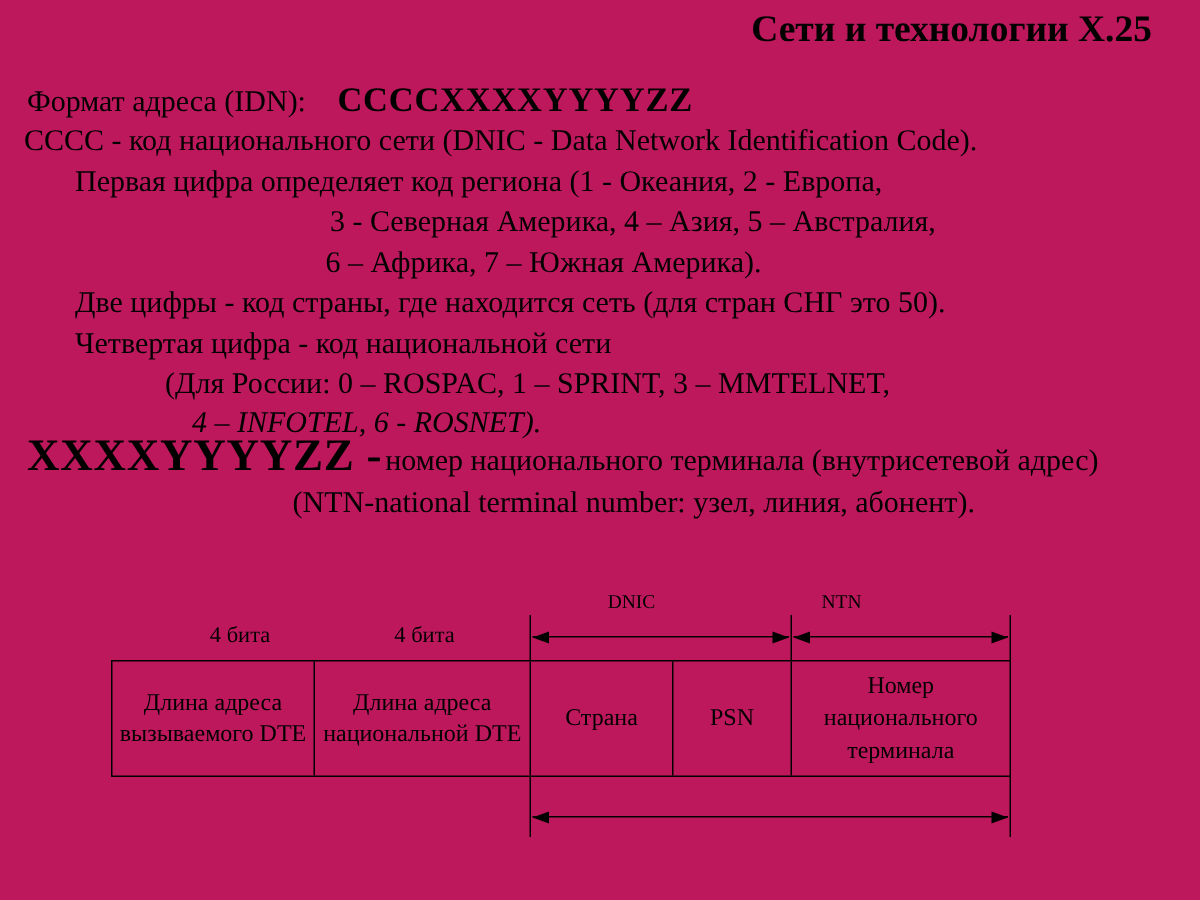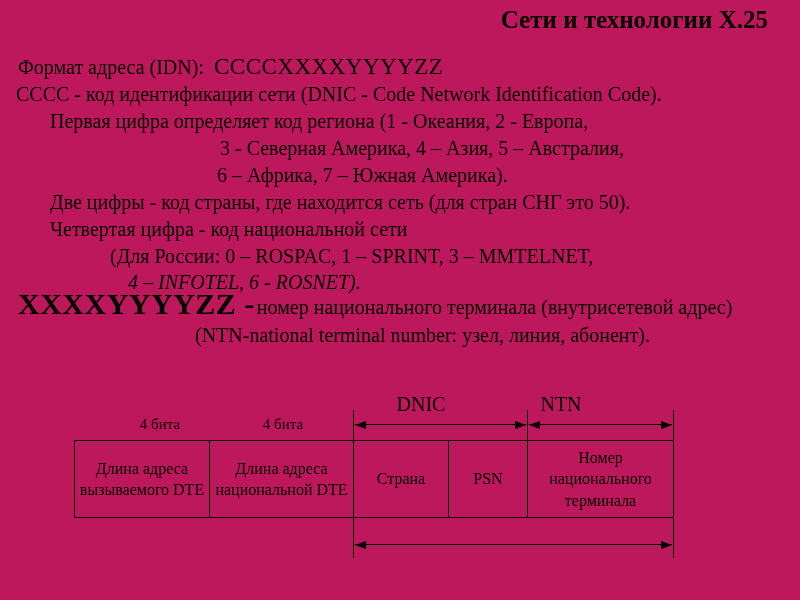--- a/index.html
+++ b/index.html
@@ -18,38 +18,38 @@
   .l2  { top:81px;  left:16px; }
   .l3  { top:108px; left:50px; }
   .l4  { top:135px; left:220px; }
   .l5  { top:162px; left:217px; }
   .l6  { top:189px; left:50px; }
   .l7  { top:216px; left:50px; }
   .l8  { top:243px; left:110px; }
   .l9  { top:269px; left:128px;font-style:italic; }
   .l10 { top:291px; left:18px; }
   .l11 { top:322px; left:195px; }
-  .code-big { font-weight:normal; font-size:23px; letter-spacing:0.5px; margin-left:10px; }
+  .code-big { font-weight:bold; font-size:23px; letter-spacing:0.5px; margin-left:21px; }
   .code-x   { font-weight:bold; font-size:30px; letter-spacing:0.5px; margin-right:2px; }
 
   
   .boxes {
     position:absolute; left:74px; top:440px; width:600px; height:78px;
     display:flex; border:1px solid #000; box-sizing:border-box;
   }
   .cell {
     border-right:1px solid #000; box-sizing:border-box;
     display:flex; align-items:center; justify-content:center;
     text-align:center; font-size:16px; line-height:1.32; padding:2px;
   }
   .cell:last-child { border-right:none; }
   .c1 { width:135px; } .c2 { width:144px; } .c3 { width:95px; }
   .c4 { width:79px; }  .c5 { flex:1; }
 
-  .dlabel { position:absolute; font-size:20px; text-align:center; }
+  .dlabel { position:absolute; font-size:13px; text-align:center; }
   .bits1 { top:416px; left:100px; width:120px; font-size:15px; }
   .bits2 { top:416px; left:223px; width:120px; font-size:15px; }
   .dnic  { top:393px; left:361px; width:120px; }
   .ntn   { top:393px; left:501px; width:120px; }
   .idn   { top:557px; left:353px; width:320px; }
 
   .vline { position:absolute; width:1px; background:#000; }
   .v1 { left:353px; top:410px; height:30px; }
   .v2 { left:527px; top:410px; height:30px; }
   .v3 { left:673px; top:410px; height:30px; }
@@ -68,21 +68,21 @@
 </head>
 <body>
 
 <div id="slide">
 
   <div class="title">Сети и технологии Х.25</div>
 
   <div class="bl l1">
     <span>Формат адреса (IDN):</span><span class="code-big">CCCCXXXXYYYYZZ</span>
   </div>
-  <div class="bl l2">СССС - код идентификации сети (DNIC - Code Network Identification Code).</div>
+  <div class="bl l2">СССС - код национального сети (DNIC - Data Network Identification Code).</div>
   <div class="bl l3">Первая цифра определяет код региона (1 - Океания, 2 - Европа,</div>
   <div class="bl l4">3 - Северная Америка, 4 – Азия, 5 – Австралия,</div>
   <div class="bl l5">6 – Африка, 7 – Южная Америка).</div>
   <div class="bl l6">Две цифры - код страны, где находится сеть (для стран СНГ это 50).</div>
   <div class="bl l7">Четвертая цифра - код национальной сети</div>
   <div class="bl l8">(Для России: 0 – ROSPAC, 1 – SPRINT, 3 – MMTELNET,</div>
   <div class="bl l9">4 – INFOTEL, 6 - ROSNET).</div>
   <div class="bl l10">
     <span class="code-x">XXXXYYYYZZ -</span><span>номер национального терминала (внутрисетевой адрес)</span>
   </div>

